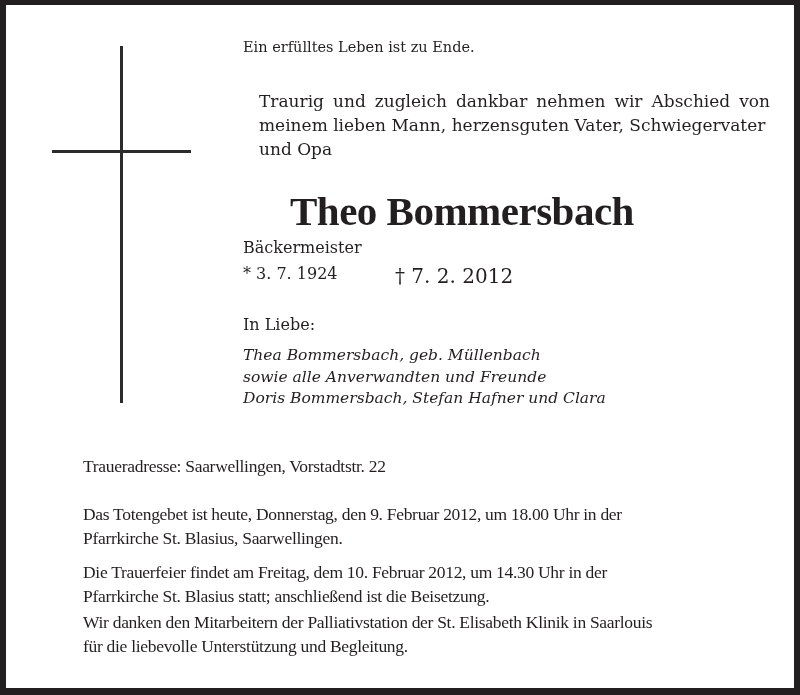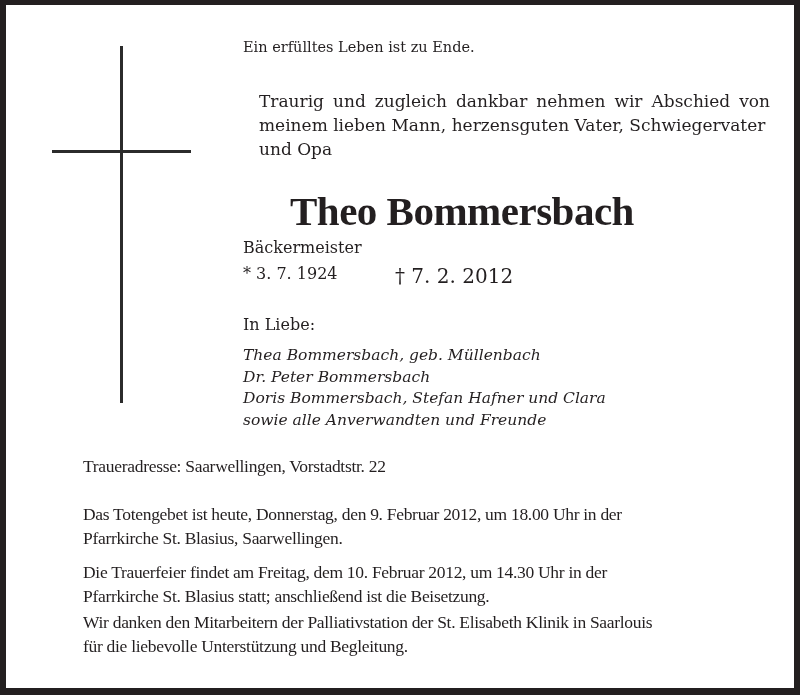--- a/index.html
+++ b/index.html
@@ -49,23 +49,22 @@
   </div>
 
   <div class="txt name">Theo Bommersbach</div>
   <div class="txt job">Bäckermeister</div>
   <div class="txt born">* 3. 7. 1924</div>
   <div class="txt died">† 7. 2. 2012</div>
 
   <div class="txt inliebe">In Liebe:</div>
   <div class="txt family">
     <div>Thea Bommersbach, geb. Müllenbach</div>
-    <div>Dr. Peter Bommersbach</div>
+    <div>sowie alle Anverwandten und Freunde</div>
     <div>Doris Bommersbach, Stefan Hafner und Clara</div>
-    <div>sowie alle Anverwandten und Freunde</div>
   </div>
 
   <div class="txt cond addr">Traueradresse: Saarwellingen, Vorstadtstr. 22</div>
 
   <div class="txt cond block b1">
     <div>Das Totengebet ist heute, Donnerstag, den 9. Februar 2012, um 18.00 Uhr in der</div>
     <div>Pfarrkirche St. Blasius, Saarwellingen.</div>
   </div>
   <div class="txt cond block b2">
     <div>Die Trauerfeier findet am Freitag, dem 10. Februar 2012, um 14.30 Uhr in der</div>

